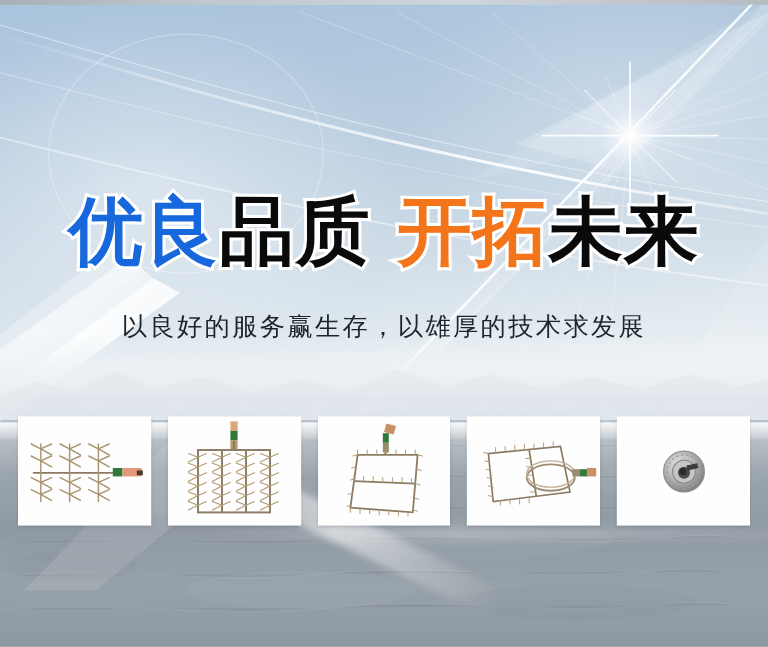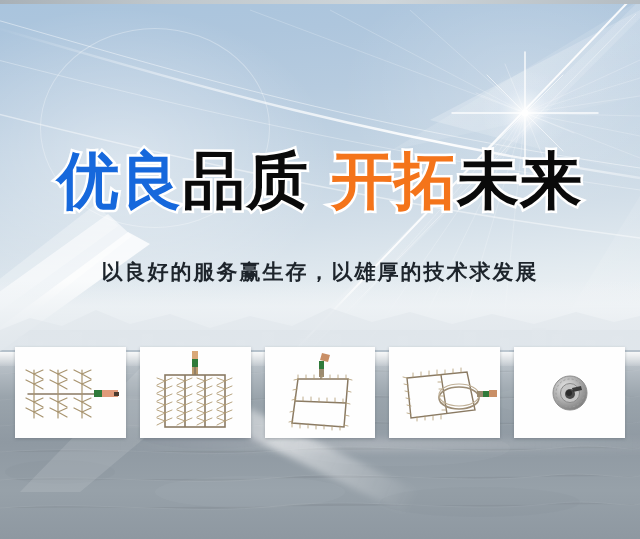--- a/index.html
+++ b/index.html
@@ -71,39 +71,39 @@
   }
   .ground-streak2 {
     position:absolute; left:120px; top:440px; width:640px; height:10px;
     background:linear-gradient(90deg,rgba(255,255,255,0),rgba(255,255,255,.28) 40%,rgba(255,255,255,0));
     filter:blur(4px);
   }
   .ground-noise { position:absolute; left:0; top:352px; width:640px; height:187px; opacity:.5; }
 
   
   .headline-wrap {
-    position:absolute; left:0; top:150px; width:640px;
+    position:absolute; left:0; top:162px; width:640px;
     text-align:center; z-index:7;
   }
   .headline {
     font-family:"DejaVu Sans","Liberation Sans",sans-serif;
     font-size:62px; font-weight:bold; line-height:1;
     letter-spacing:1px; white-space:nowrap;
   }
   .headline span { display:inline-block; }
   .h-blue   { color:#1668DC; -webkit-text-stroke:5px #fff; paint-order:stroke fill; }
   .h-black  { color:#0a0a0a; -webkit-text-stroke:5px #fff; paint-order:stroke fill; }
   .h-orange { color:#F4741A; -webkit-text-stroke:5px #fff; paint-order:stroke fill; }
   .h-gap { width:22px; }
 
   .subtitle {
     position:absolute; left:0; top:258px; width:640px; text-align:center;
     font-family:"DejaVu Sans","Liberation Sans",sans-serif;
     font-size:21px; color:#1d242b; letter-spacing:2px;
-    white-space:nowrap; z-index:7;font-weight:bold;
+    white-space:nowrap; z-index:7;
   }
 
   
   .cards {
     position:absolute; left:15px; top:347px;
     width:610px; height:91px;
     display:flex; gap:14px; z-index:8;
   }
   .card {
     width:112px; height:91px;

